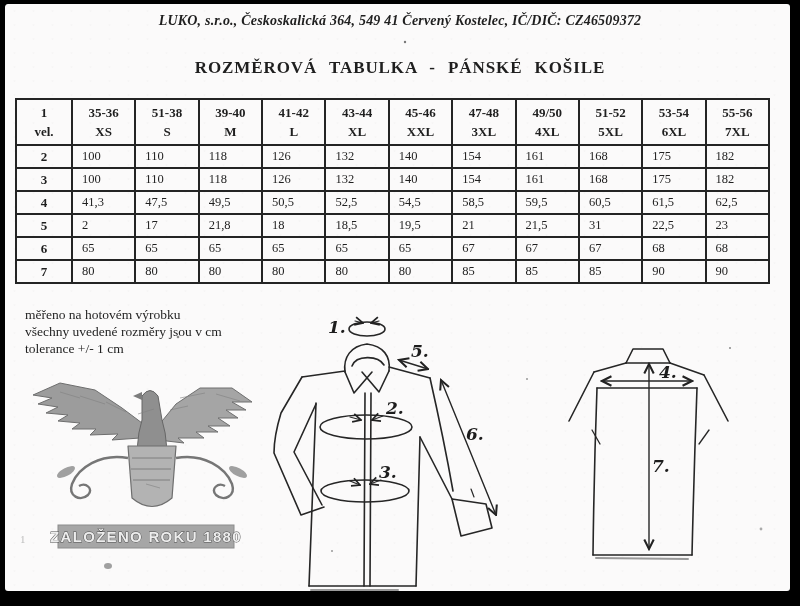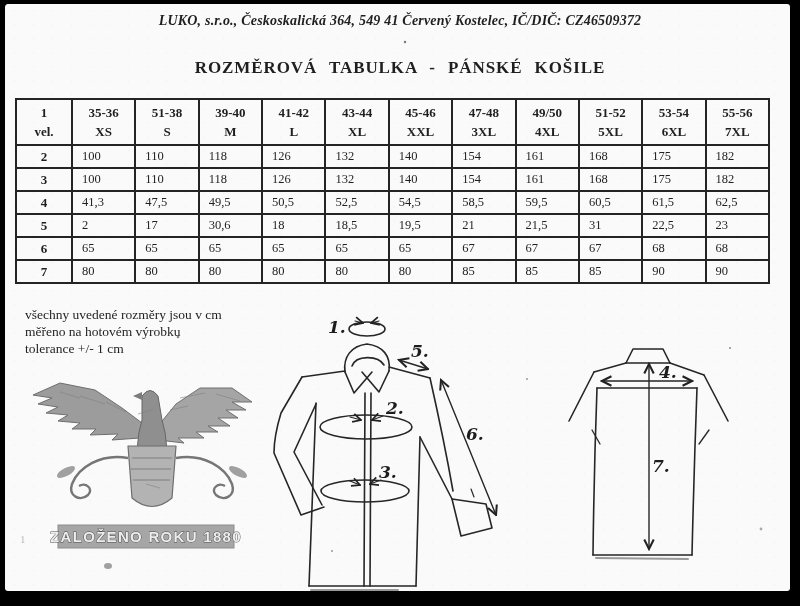--- a/index.html
+++ b/index.html
@@ -161,21 +161,21 @@
     <td>58,5</td>
     <td>59,5</td>
     <td>60,5</td>
     <td>61,5</td>
     <td>62,5</td>
   </tr>
   <tr>
     <td class="rn">5</td>
     <td>2</td>
     <td>17</td>
-    <td>30,6</td>
+    <td>21,8</td>
     <td>18</td>
     <td>18,5</td>
     <td>19,5</td>
     <td>21</td>
     <td>21,5</td>
     <td>31</td>
     <td>22,5</td>
     <td>23</td>
   </tr>
   <tr>
@@ -203,22 +203,22 @@
     <td>85</td>
     <td>85</td>
     <td>85</td>
     <td>90</td>
     <td>90</td>
   </tr>
 </tbody>
   </table>
 
 <div class="notes">
+  <div>měřeno na hotovém výrobku</div>
   <div>všechny uvedené rozměry jsou v cm</div>
-  <div>měřeno na hotovém výrobku</div>
   <div>tolerance +/- 1 cm</div>
 </div>
 
 <svg class="logo" width="240" height="180" viewBox="0 0 240 180">
   <g stroke-linejoin="round">
     <path d="M126,50 L102,32 L75,14 L40,7 L13,19 L32,22 L18,28 L38,31 L26,37 L48,39 L38,45 L60,47 L52,53 L76,53 L70,59 L98,58 L92,64 L120,62 Z" fill="#9c9c9c" stroke="#6e6e6e" stroke-width="1"></path>
     <path d="M138,50 L156,28 L180,12 L212,12 L232,26 L212,26 L226,34 L206,34 L218,42 L198,42 L210,50 L188,50 L198,56 L176,56 L184,62 L158,62 L164,67 L138,64 Z" fill="#a5a5a5" stroke="#6e6e6e" stroke-width="1"></path>
     <path d="M122,20 Q130,9 138,20 L142,44 Q150,70 144,95 L120,95 Q114,70 122,44 Z" fill="#8f8f8f" stroke="#666" stroke-width="1"></path>
     <path d="M122,16 L113,20 L122,24 Z" fill="#7c7c7c"></path>
     <path d="M108,70 L156,70 L152,122 Q132,139 112,122 Z" fill="#b3b3b3" stroke="#6e6e6e" stroke-width="1.2"></path>

